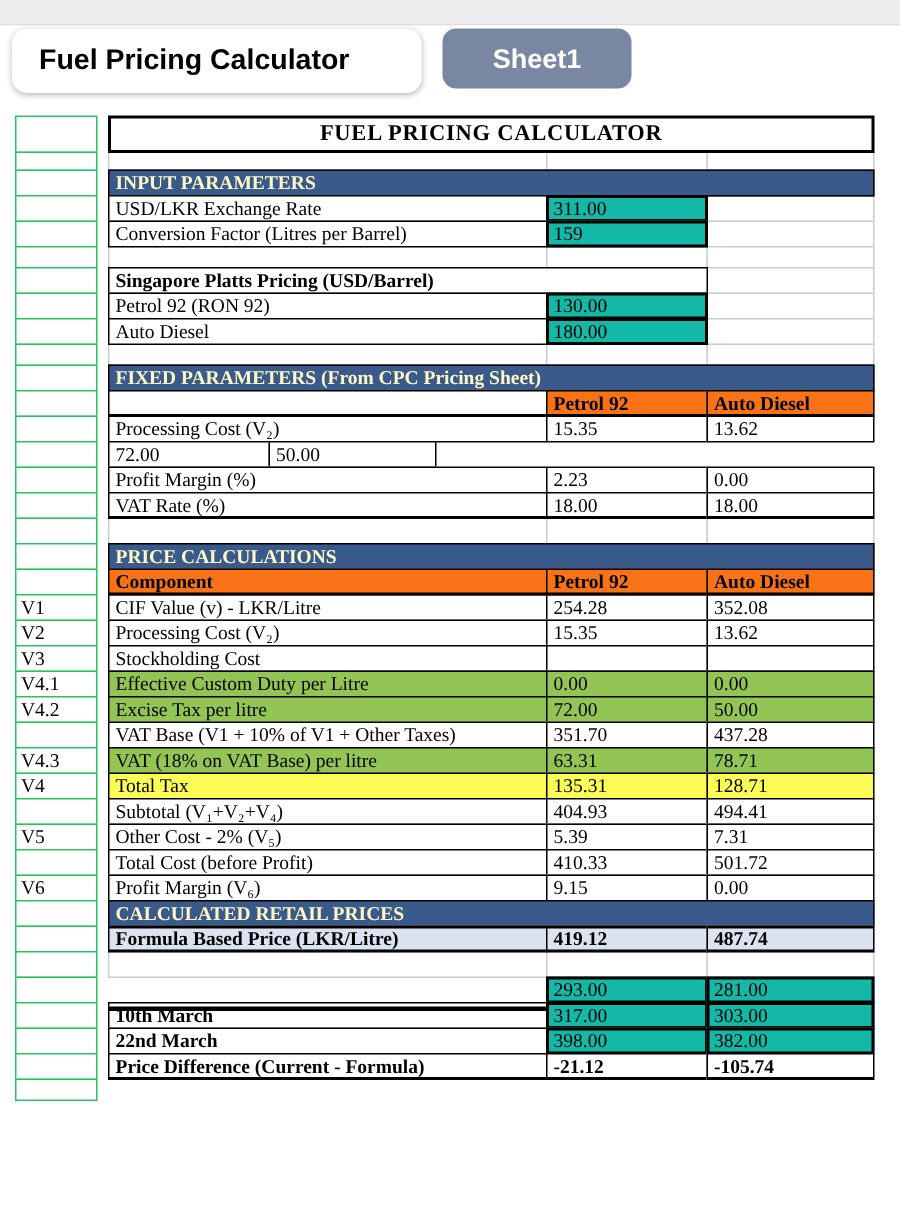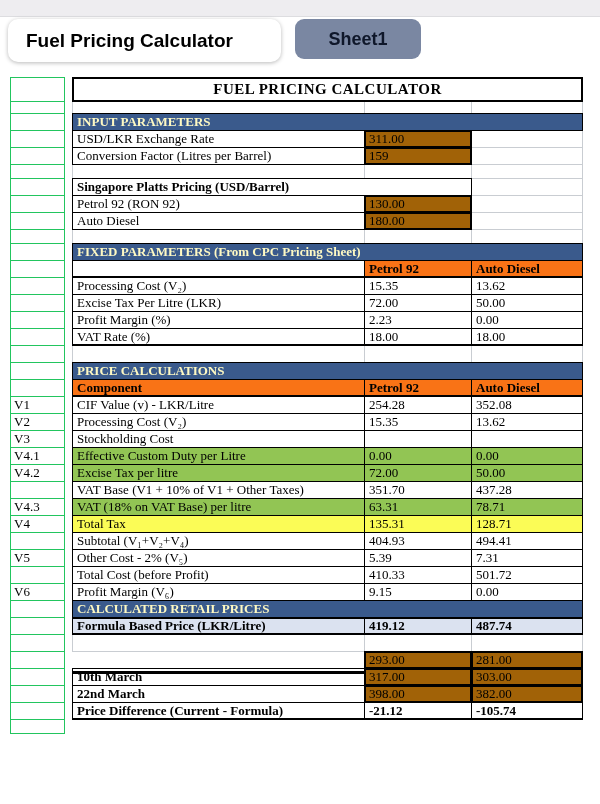--- a/index.html
+++ b/index.html
@@ -4,37 +4,37 @@
 <style>
   html,body{margin:0;padding:0;background:#fff;}
   .screen{width:600px;height:804px;background:#fff;position:relative;overflow:hidden;
           font-family:"Liberation Serif","DejaVu Serif",serif;color:#000;}
   .topstrip{height:16px;background:#eeedf0;border-bottom:1px solid #dddde0;}
   .tabbar{height:52px;display:flex;align-items:flex-start;padding-left:8px;background:#fff;}
   .tab-doc{margin-top:2px;width:255px;height:43px;background:#fff;border-radius:10px;
            box-shadow:0 1px 4px rgba(0,0,0,.28);display:flex;align-items:center;padding-left:18px;
            font-family:"Liberation Sans",sans-serif;font-weight:bold;font-size:19px;z-index:3;position:relative;}
   .tab-sheet{margin-left:14px;margin-top:2px;width:126px;height:40px;background:#7a87a2;border-radius:9px;
-           display:flex;align-items:center;justify-content:center;color:#0f172a;
+           display:flex;align-items:center;justify-content:center;color:#ffffff;
            font-family:"Liberation Sans",sans-serif;font-weight:bold;font-size:18px;position:relative;z-index:2;}
   .grid{padding-top:8px;}
   .row{display:flex;margin-bottom:-1px;}
   .lc{width:55px;margin-left:10px;border:1px solid #22c55e;background:#fff;font-size:13px;
       padding:0 3px;display:flex;align-items:center;flex:none;position:relative;z-index:0;box-sizing:border-box;}
   .gapcol{width:7px;flex:none;}
   .cell{border:1px solid #000;padding:0 4px;display:flex;align-items:center;font-size:13px;
         background:#fff;flex:none;position:relative;z-index:1;box-sizing:border-box;overflow:hidden;white-space:nowrap;}
   .cell + .cell{margin-left:-1px;}
   .c-main{width:293px;}  .c-v1{width:108px;}  .c-v2{width:112px;}
   .c-span{width:511px;}  .c-plat{width:400px;}
   .h25{height:25px;} .h18{height:18px;} .h15{height:15px;} .h13{height:13px;}
   .title-cell{border-width:2px;justify-content:center;font-weight:bold;font-size:15px;z-index:2;letter-spacing:.5px;}
   .hdr{background:#3a5a8c;color:#fef9c3;font-weight:bold;z-index:1;}
   .gray{border-color:#c9cdd2;z-index:0;}
-  .cream{background:#a16207;border-width:2px;z-index:2;padding:0 3px;}
+  .cream{background:#14b8a6;border-width:2px;z-index:2;padding:0 3px;}
   .subhdr{background:#f97316;font-weight:bold;}
   .green{background:#92c554;}
   .yellow{background:#fbfc56;}
   .formula{background:#dbe2f0;font-weight:bold;border-top-width:2px;border-bottom-width:2px;z-index:2;}
   .b{font-weight:bold;}
   .bb2{border-bottom-width:2px;z-index:2;}
   .bt2{border-top-width:2px;z-index:2;margin-top:20px;}
 </style>
 </head>
 <body>
@@ -146,21 +146,20 @@
       <div class="lc"></div>
         <div class="gapcol"></div>
       <div class="cell c-main">Processing Cost (V₂)</div>
       <div class="cell c-v1">15.35</div>
       <div class="cell c-v2">13.62</div>
     </div>
 
     <div class="row h18">
       <div class="lc"></div>
         <div class="gapcol"></div>
-      <div class="cell c-main">Excise Tax Per Litre (LKR)</div>
       <div class="cell c-v1">72.00</div>
       <div class="cell c-v2">50.00</div>
     </div>
 
     <div class="row h18">
       <div class="lc"></div>
         <div class="gapcol"></div>
       <div class="cell c-main">Profit Margin (%)</div>
       <div class="cell c-v1">2.23</div>
       <div class="cell c-v2">0.00</div>

